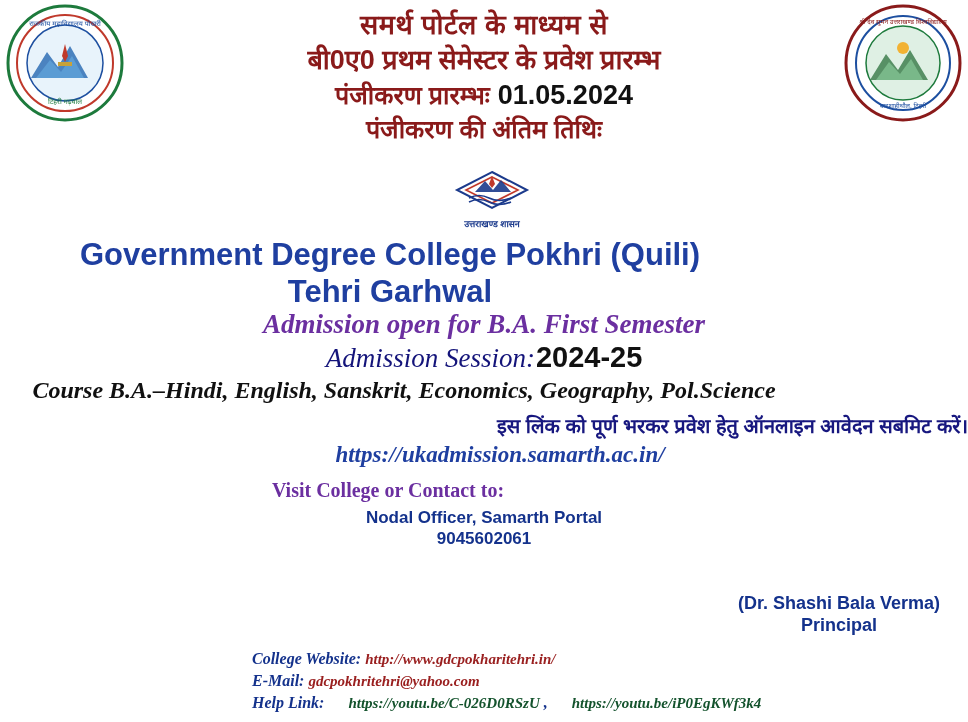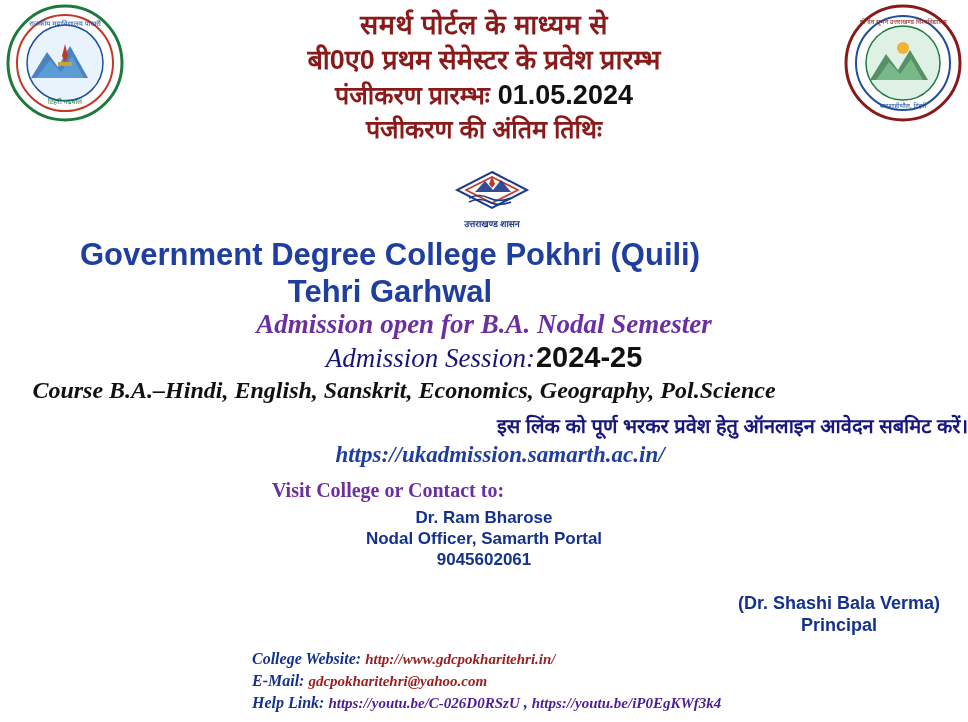--- a/index.html
+++ b/index.html
@@ -219,21 +219,21 @@
     top: 648px;
     font-family: "Liberation Serif", serif;
     font-style: italic;
     font-weight: bold;
     font-size: 16px;
     line-height: 22px;
     color: #14328c;
   }
   .footer .lbl { color: #14328c; }
   .footer .val { color: #9a2020; font-size: 15px; }
-  .footer .link { color: #4c1d95; font-size: 15px; }
+  .footer .link { color: #14532d; font-size: 15px; margin-left: 20px; }
   .footer-row { white-space: nowrap; }
 </style>
 </head>
 <body>
 
 <div class="poster">
 
   <div class="logo logo-left">
     <svg viewBox="0 0 118 118" xmlns="http://www.w3.org/2000/svg">
       <circle cx="59" cy="59" r="57" fill="#ffffff" stroke="#1d7a3c" stroke-width="3"></circle>
@@ -283,54 +283,53 @@
       <path d="M45 8 L48 16 L45 20 L42 16 Z" fill="#c0392b"></path>
     </svg>
     <div class="cap">उत्तराखण्ड शासन</div>
   </div>
 
   <div class="college-name">
     <div>Government Degree College Pokhri (Quili)</div>
     <div>Tehri Garhwal</div>
   </div>
 
-  <div class="admission-open">Admission open for B.A.  Nodal Semester</div>
+  <div class="admission-open">Admission open for B.A.  First Semester</div>
 
   <div class="session-row">
     <span class="lbl">Admission Session:</span>
     <span class="val">2024-25</span>
   </div>
 
   <div class="course-line">Course B.A.–Hindi, English, Sanskrit, Economics, Geography, Pol.Science</div>
 
   <div class="hindi-instruction">इस लिंक को पूर्ण भरकर प्रवेश हेतु ऑनलाइन आवेदन सबमिट करें।</div>
 
   <div class="portal-link">https://ukadmission.samarth.ac.in/</div>
 
   <div class="visit-line">Visit College or Contact to:</div>
 
   <div class="contact-block">
-    <div>Dr. Ram Bharose</div>
     <div>Nodal Officer, Samarth Portal</div>
     <div>9045602061</div>
   </div>
 
   <div class="principal-block">
     <div>(Dr. Shashi Bala Verma)</div>
     <div>Principal</div>
   </div>
 
   <div class="footer">
     <div class="footer-row">
       <span class="lbl">College Website:</span>
       <span class="val">http://www.gdcpokharitehri.in/</span>
     </div>
     <div class="footer-row">
       <span class="lbl">E-Mail:</span>
-      <span class="val">gdcpokharitehri@yahoo.com</span>
+      <span class="val">gdcpokhritehri@yahoo.com</span>
     </div>
     <div class="footer-row">
       <span class="lbl">Help Link:</span>
       <span class="link">https://youtu.be/C-026D0RSzU</span>
       <span class="lbl">,</span>
       <span class="link">https://youtu.be/iP0EgKWf3k4</span>
     </div>
   </div>
 
 </div>

